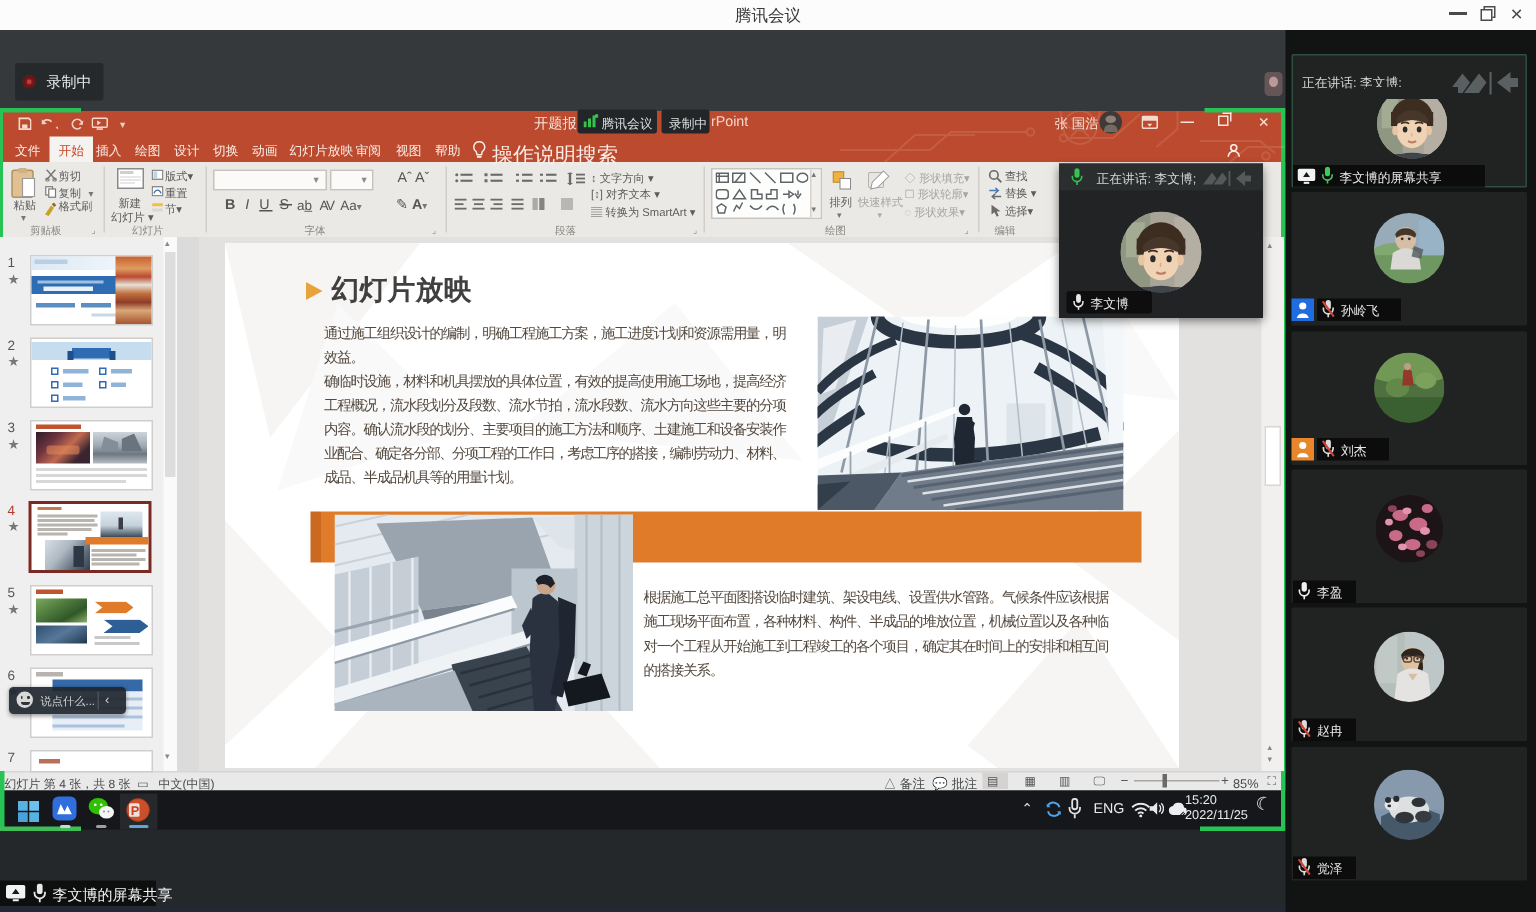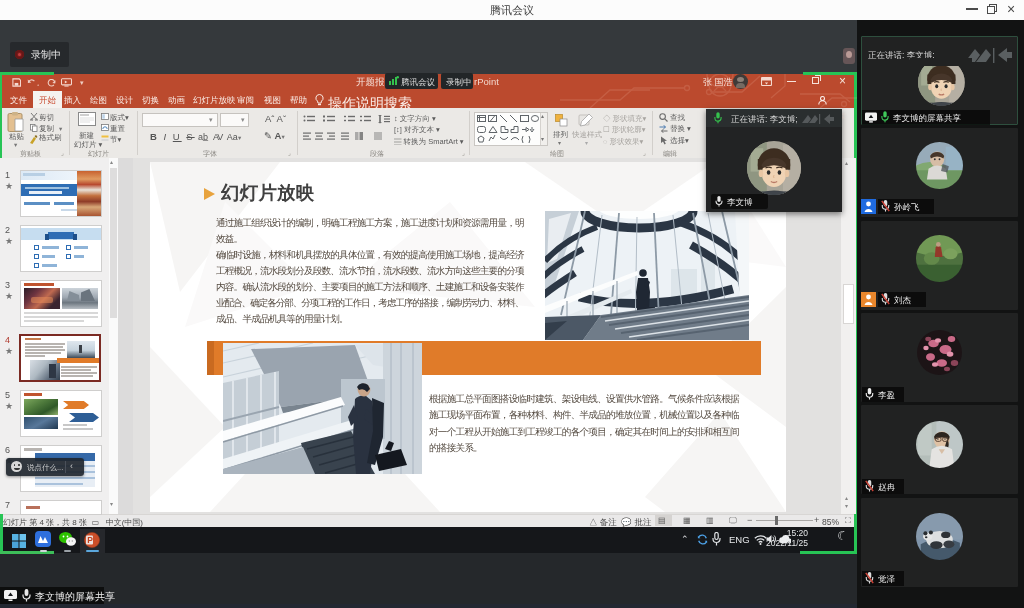--- a/index.html
+++ b/index.html
@@ -655,21 +655,21 @@
     <circle cx="6.5" cy="9" r="1" fill="#e6e8ea"></circle>
   </svg>
 <svg class="ab" style="left:766px;top:534px" width="10" height="10" viewBox="0 0 11 11">
     <path d="M0.5 3.8 h2.5 L6 1 v9 L3 7.2 H0.5 Z" fill="#e6e8ea"></path>
     <path d="M7.5 3 a3.5 3.5 0 0 1 0 5 M9 1.6 a5.5 5.5 0 0 1 0 7.8" stroke="#e6e8ea" fill="none" stroke-width="1"></path>
   </svg>
 <svg class="ab" style="left:779px;top:534.5px" width="12" height="9" viewBox="0 0 14 10">
     <path d="M4 9.5 a3.5 3.5 0 0 1 -0.5-7 a4.5 4.5 0 0 1 8.6 1.2 a2.8 2.8 0 0 1 -0.6 5.8 Z" fill="#eceef0"></path>
     <path d="M9 9.8 l2.8-2.8 M11 9.8 l1.8-1.8" stroke="#1a1c20" stroke-width="0.8"></path>
   </svg>
-<div class="tx" style="left:766px;top:529px;width:42px;text-align:right;font-size:8.5px;color:#e6e8ea;line-height:9.5px">15:20<br>2022/11/25</div>
+<div class="tx" style="left:790px;top:529px;width:42px;font-size:8.5px;color:#e6e8ea;line-height:9.5px">15:20<br>2022/11/25</div>
 <svg class="ab" style="left:852px;top:533px" width="0" height="0"></svg>
 <div class="tx" style="left:837px;top:529px;font-size:12px;color:#e6e8ea;transform:rotate(14deg)">☾</div>
 
 <div class="ab" style="left:706px;top:109px;width:136px;height:103px;background:#242526;box-shadow:0 2px 6px rgba(0,0,0,.5)"></div>
 <div class="ab" style="left:706px;top:109px;width:136px;height:18px;background:#2a2e2f"></div>
 <svg class="ab" style="left:714px;top:112px" width="8" height="12" viewBox="0 0 9 13">
     <rect x="2.6" y="0" width="3.8" height="7" rx="1.9" fill="#35c24d"></rect>
     <path d="M1 5.5 v1a3.5 3.5 0 0 0 7 0 v-1" stroke="#35c24d" fill="none" stroke-width="1.2"></path>
     <rect x="3.9" y="10" width="1.2" height="2.5" fill="#35c24d"></rect>
   </svg>

